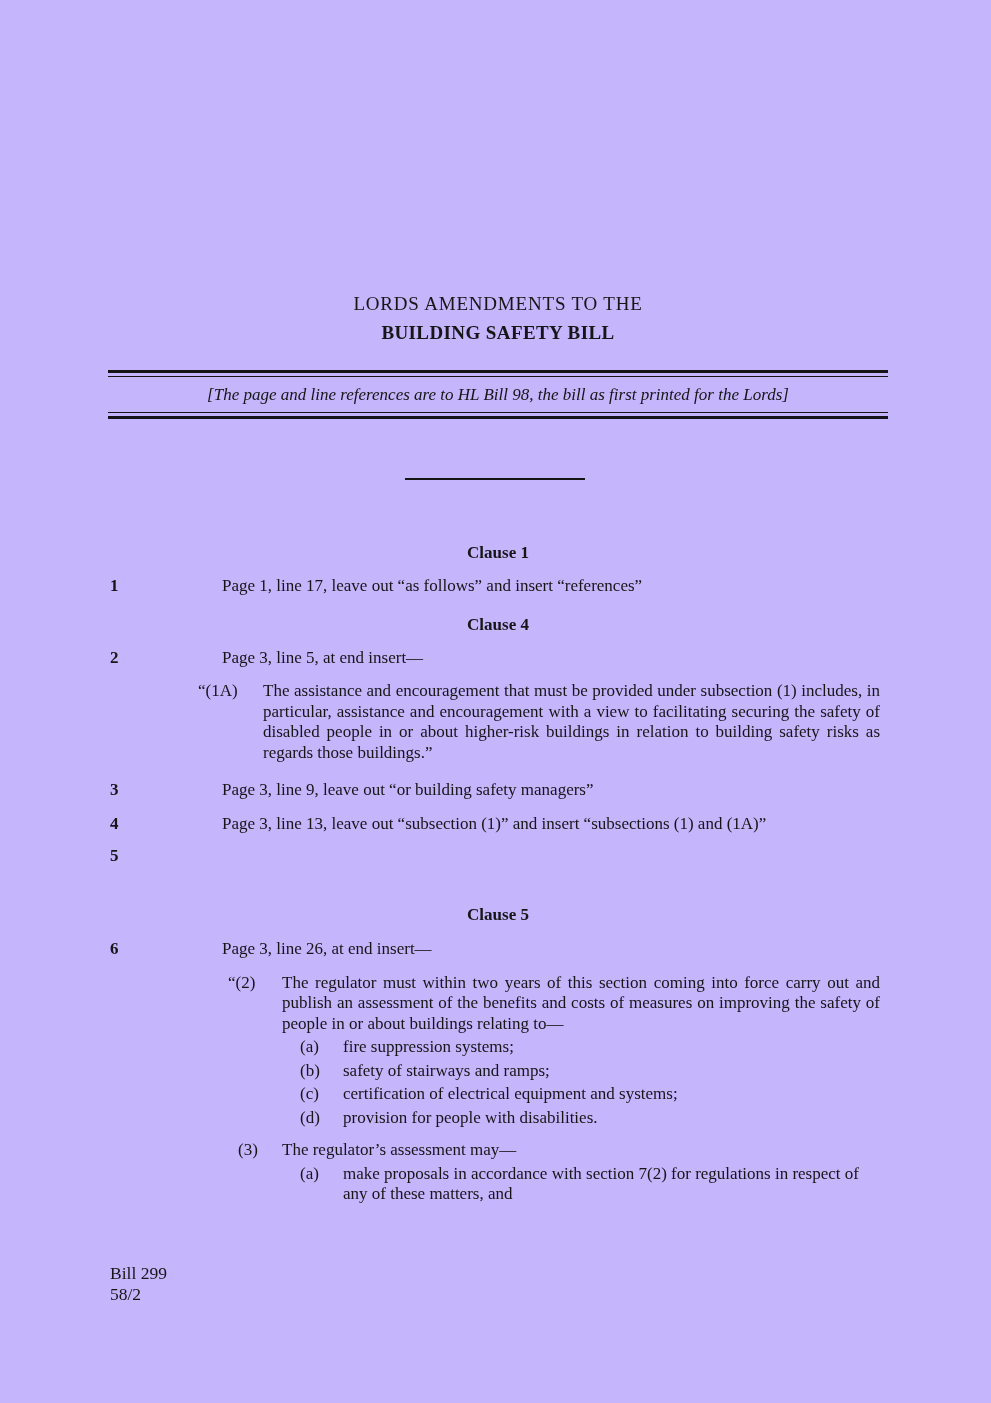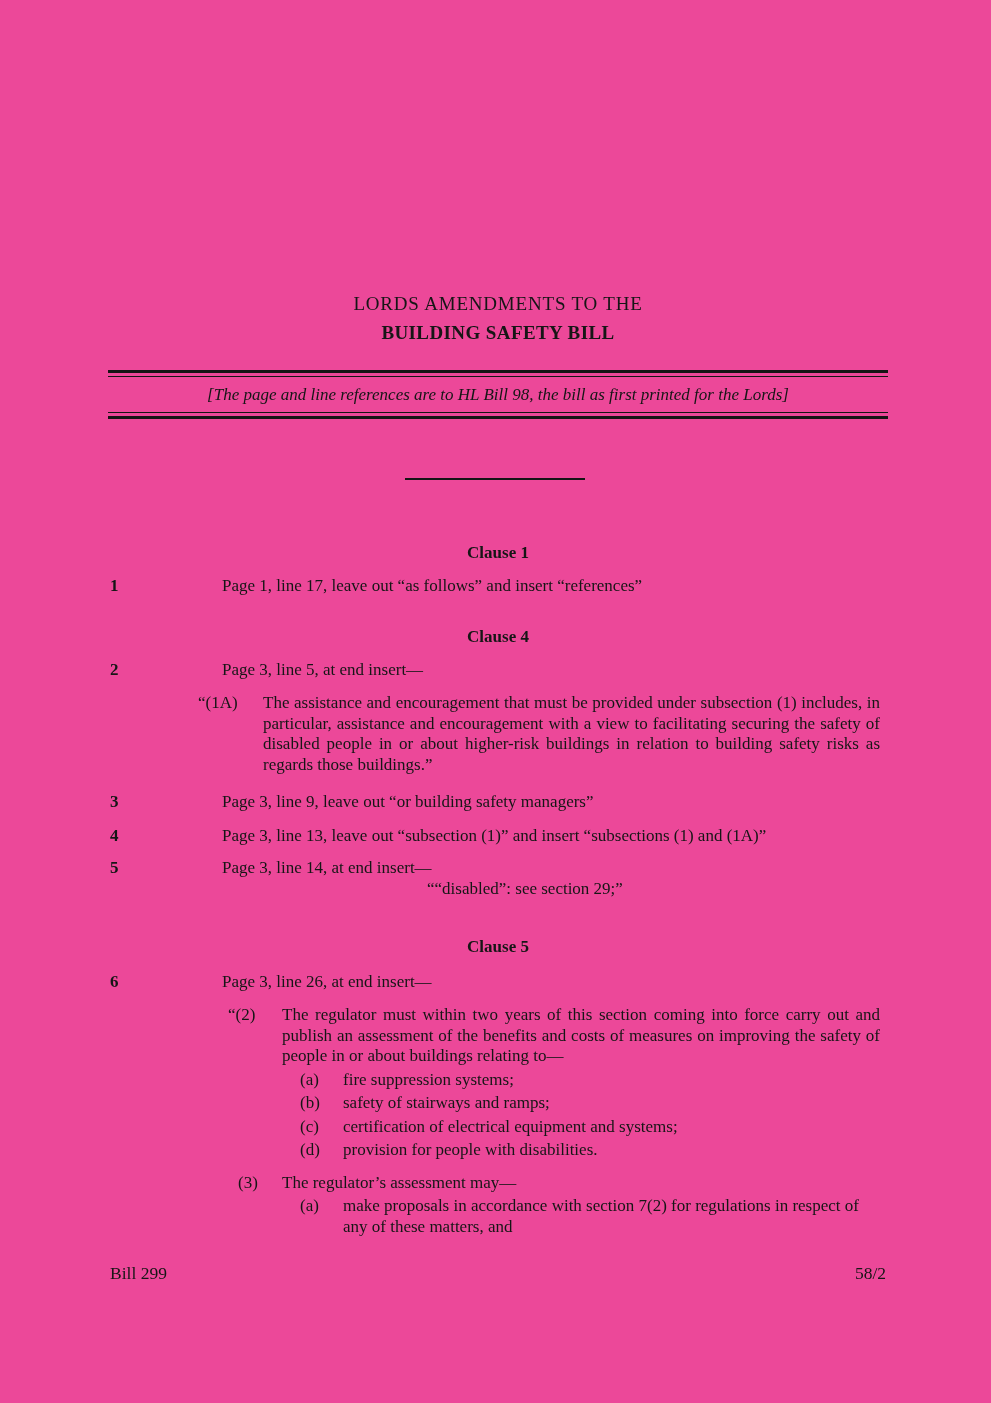--- a/index.html
+++ b/index.html
@@ -4,21 +4,21 @@
 <style>
   * { margin:0; padding:0; box-sizing:border-box; }
   html,body { background:#ffffff; }
   body {
     width:991px; height:1403px;
     font-family:"Liberation Serif", serif;
     color:#161616;
     position:relative;
     overflow:hidden;
   }
-  .page { position:absolute; inset:0; background:#ec4899;text-decoration:underline; }
+  .page { position:absolute; inset:0; background:#c4b5fd;text-decoration:underline; }
 
   
   .title-block {
     position:absolute; top:293px; left:110px; width:776px;
     text-align:center;
   }
   .doc-title { font-size:19px; letter-spacing:0.8px; font-weight:normal; }
   .doc-subtitle { font-size:19px; font-weight:bold; letter-spacing:0.4px; margin-top:7px; }
 
   
@@ -29,21 +29,21 @@
 
   
   .separator { position:absolute; top:478px; left:405px; width:180px; border-top:2px solid #151515; }
 
   
   .main {
     position:absolute; top:543px; left:110px; width:776px;
     font-size:17px; line-height:20.5px;
   }
   .clause-heading { text-align:center; font-weight:bold; }
-  .clause-heading.gap-lg { margin-top:31px; }
+  .clause-heading.gap-lg { margin-top:19px; }
   .clause-heading.gap-xl { margin-top:38px;text-align:center; }
 
   .amendment { display:flex; margin-top:13px; }
   .amendment.gap-17 { margin-top:17px; }
   .amendment.gap-12 { margin-top:12px; }
   .amendment.gap-14 { margin-top:14px; }
   .amd-num { width:112px; flex:none; font-weight:bold; }
   .amd-body { flex:1; }
 
   
@@ -64,20 +64,21 @@
   .sub-item { display:flex; margin-top:3px; margin-left:18px; }
   .sub-item.first { margin-top:3px; }
   .sub-item .item-label { width:43px; flex:none; }
   .sub-item .item-text { flex:1; }
 
   
   .footer {
     position:absolute; top:1263px; left:110px; width:776px;
     display:flex; justify-content:space-between;
     font-size:17.5px;
+    flex-direction:column;
   }
 </style>
 </head>
 <body>
 
 <div class="page">
 
   <div class="title-block">
     <div class="doc-title">LORDS AMENDMENTS TO THE</div>
     <div class="doc-subtitle">BUILDING SAFETY BILL</div>
@@ -125,24 +126,20 @@
 
     <div class="amendment">
       <div class="amd-num">4</div>
       <div class="amd-body">
         <div class="amd-text">Page 3, line 13, leave out “subsection (1)” and insert “subsections (1) and (1A)”</div>
       </div>
     </div>
 
     <div class="amendment gap-12">
       <div class="amd-num">5</div>
-      <div class="amd-body">
-        <div class="amd-text">Page 3, line 14, at end insert—</div>
-        <div class="ins-line">““disabled”: see section 29;”</div>
-      </div>
     </div>
 
     <div class="clause-heading gap-xl">Clause 5</div>
 
     <div class="amendment gap-14">
       <div class="amd-num">6</div>
       <div class="amd-body">
         <div class="amd-text">Page 3, line 26, at end insert—</div>
       </div>
     </div>

